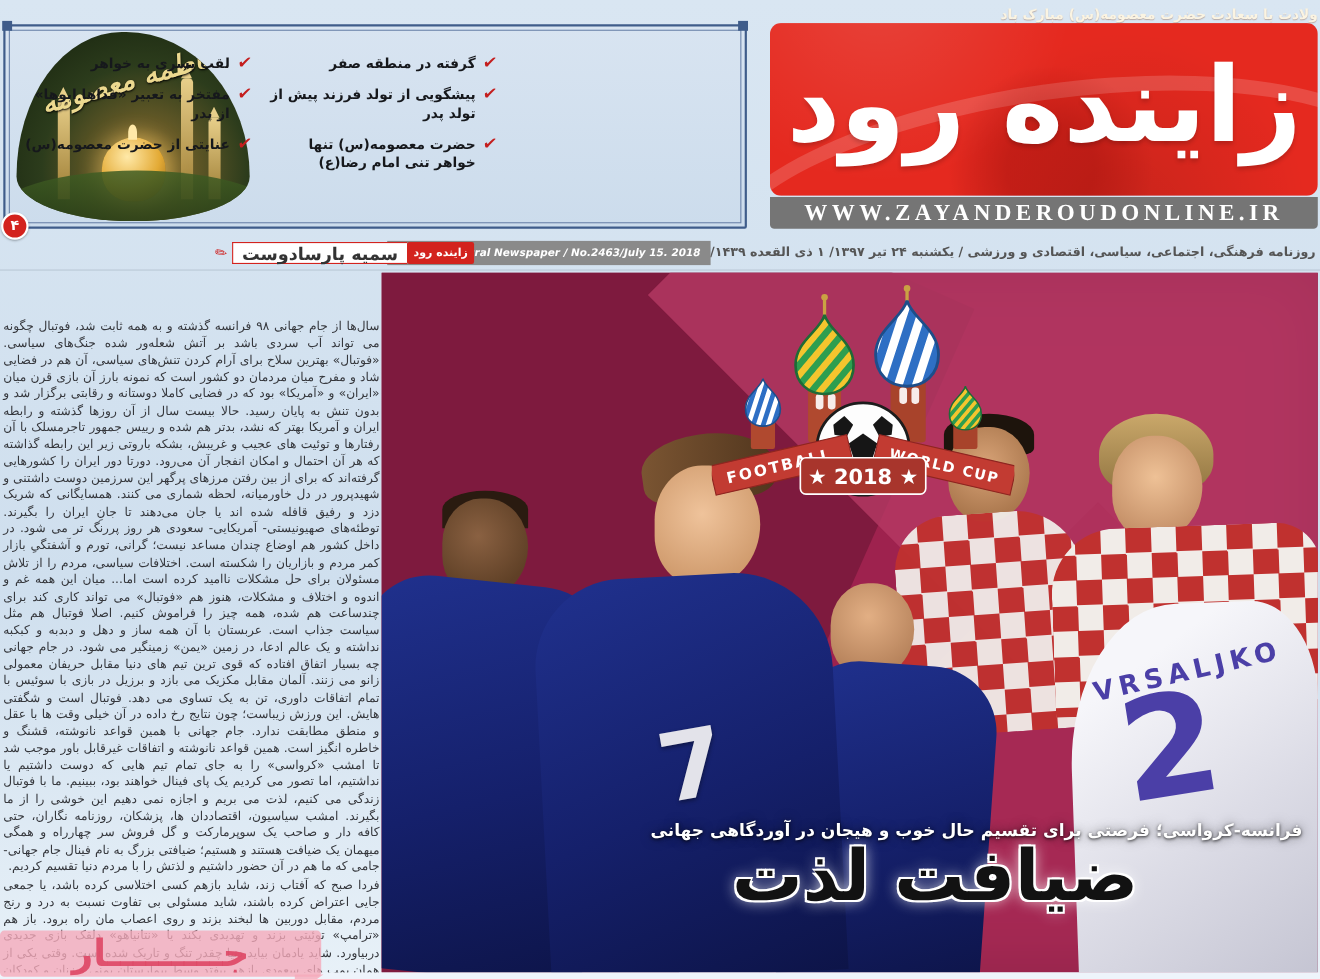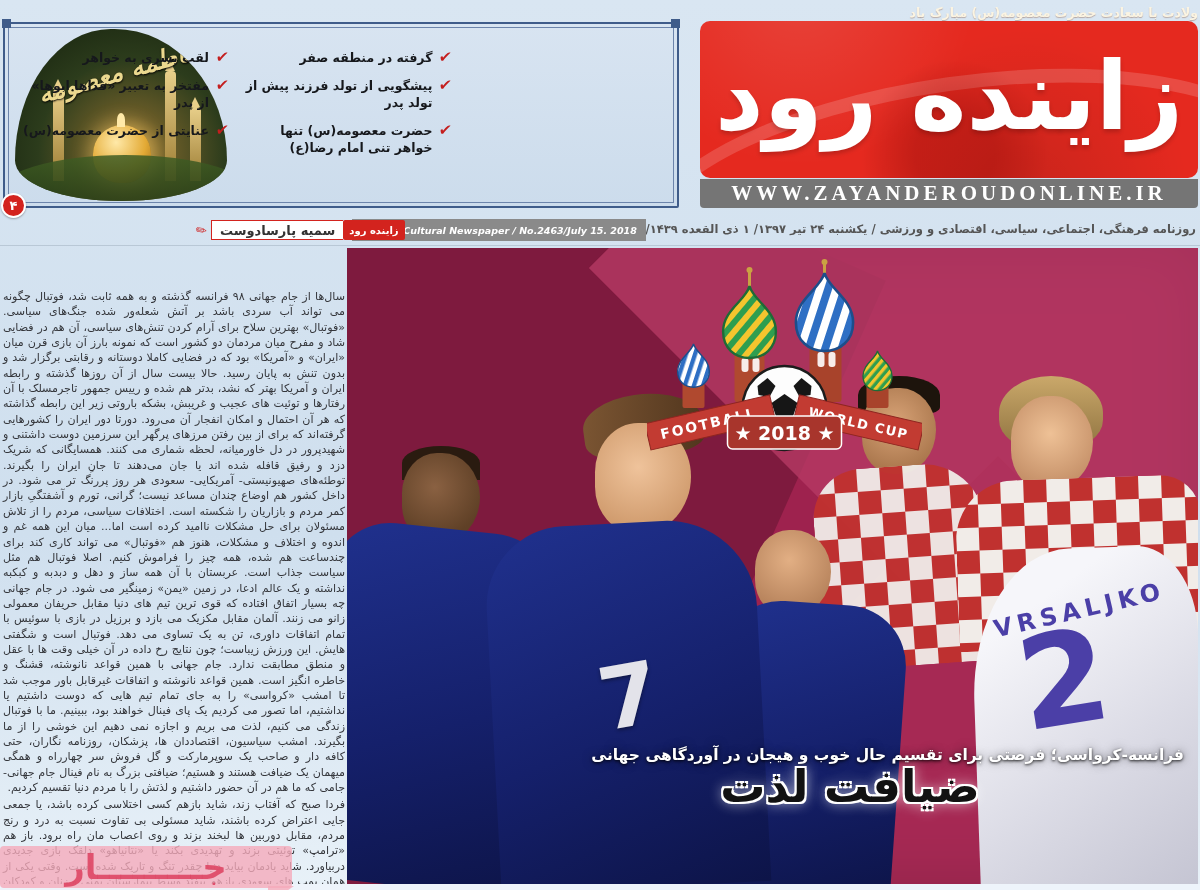--- a/index.html
+++ b/index.html
@@ -59,21 +59,21 @@
     display:flex; align-items:center; justify-content:center; box-shadow:0 1px 2px rgba(0,0,0,.3); }
   
   .infobar { position:absolute; left:0; top:216px; width:1200px; height:30px; border-bottom:1px solid #b9c8d6; }
   .info-fa { position:absolute; right:4px; top:6px; color:#555; font-size:11.5px; font-weight:bold; letter-spacing:-.2px; }
   .info-en { position:absolute; left:352px; top:3px; height:22px; background:#8a8a8a; color:#fff;
     font-size:9.5px; font-style:italic; font-weight:bold; display:flex; align-items:center; padding:0 9px; direction:ltr; }
   .byline { position:absolute; left:196px; top:4px; height:20px; display:flex; align-items:center; direction:rtl; }
   .byline .blogo { background:#d3231e; color:#fff; font-size:10px; font-weight:bold; height:20px;
     display:flex; align-items:center; padding:0 6px; border-radius:2px; }
   .byline .bname { border:1px solid #d3231e; border-right:none; color:#333; background:#fff;
-    font-size:13px; font-weight:bold; height:20px; display:flex; align-items:center; padding:0 8px; }
+    font-size:16px; font-weight:bold; height:20px; display:flex; align-items:center; padding:0 8px; }
   .byline .pen { color:#cf2b2b; font-size:13px; margin-right:4px; transform:rotate(-35deg); }
   
   .article { position:absolute; right:855px; left:4px; top:252px; width:342px; height:630px;
     color:#35373c; font-size:11.1px; line-height:15.35px; text-align:justify; direction:rtl;margin-top:37px; }
   .article p + p { margin-top:2px; }
   
   .photo { position:absolute; left:347px; top:248px; width:851px; height:636px; background:#9e224e; overflow:hidden;
     box-shadow:inset 0 0 60px rgba(40,0,20,.45); }
   .photo .band1 { position:absolute; left:-180px; top:-120px; width:560px; height:900px; background:#7e1a3e;
     transform:rotate(24deg); }
@@ -106,21 +106,21 @@
     background:linear-gradient(145deg,#f6f6fa 20%,#dcdce6 60%,#c4c4d2); transform:rotate(-2deg); }
   .vr-name { position:absolute; left:645px; top:348px; color:#4b3fa7; font-weight:bold; font-size:24px;
     letter-spacing:5px; transform:rotate(-13deg); direction:ltr; z-index:4; }
   .vr-num { position:absolute; left:672px; top:368px; color:#4b3fa7; font-weight:bold; font-size:128px;
     transform:rotate(-9deg); z-index:4; line-height:1; direction:ltr; }
   .fr-num { position:absolute; left:252px; top:398px; color:#e3e3ea; font-weight:bold; font-size:86px;
     transform:rotate(-10deg); z-index:4; text-shadow:0 2px 4px rgba(0,0,0,.4); direction:ltr; }
   .photo-caption { position:absolute; right:14px; top:498px; z-index:6; color:#fff; font-size:15.5px; font-weight:bold;
     text-shadow:0 1px 3px rgba(0,0,0,.85), 0 0 10px rgba(0,0,0,.5); }
   .headline { position:absolute; left:288px; top:512px; width:430px; z-index:6; text-align:center;
-    color:#121212; font-size:45px; font-weight:bold; letter-spacing:-1px;
+    color:#121212; font-size:64px; font-weight:bold; letter-spacing:-1px;
     text-shadow:-2px -2px 0 #fff, 2px -2px 0 #fff, -2px 2px 0 #fff, 2px 2px 0 #fff, 0 0 14px rgba(255,255,255,.9); }
   
   .watermark { position:absolute; left:0; top:846px; width:292px; height:42px; background:rgba(245,170,186,.8);
     border-radius:4px; display:flex; align-items:center; justify-content:center; z-index:8; }
   .watermark::after { content:""; position:absolute; right:-2px; bottom:-16px;
     border-left:26px solid rgba(245,170,186,.8); border-bottom:18px solid transparent; }
   .watermark span { color:rgba(222,70,100,.9); font-size:34px; font-weight:bold; line-height:1; }
   .bottom-strip { position:absolute; left:0; bottom:0; width:1200px; height:6px; background:#eef4fb; }
   
   svg text { font-family:"DejaVu Sans",sans-serif; font-weight:bold; fill:#fff; }

